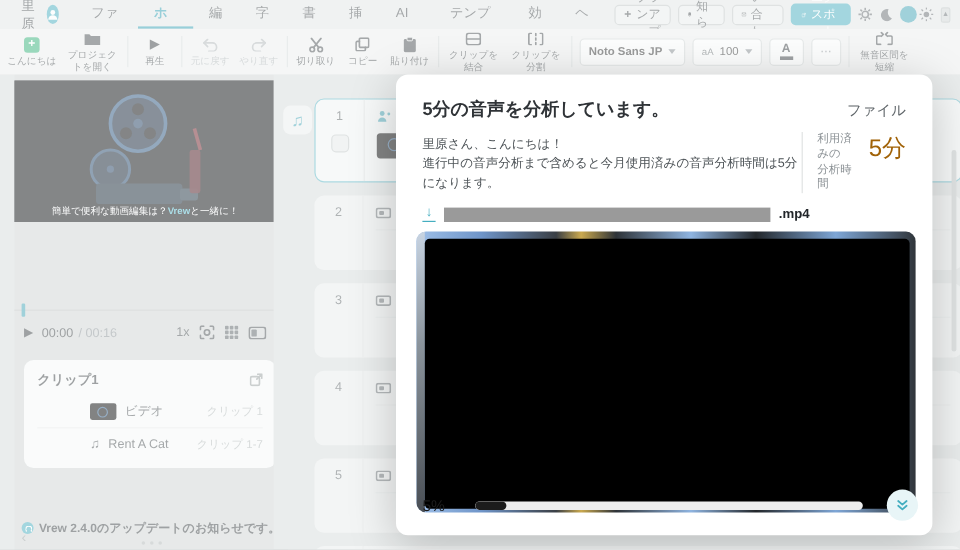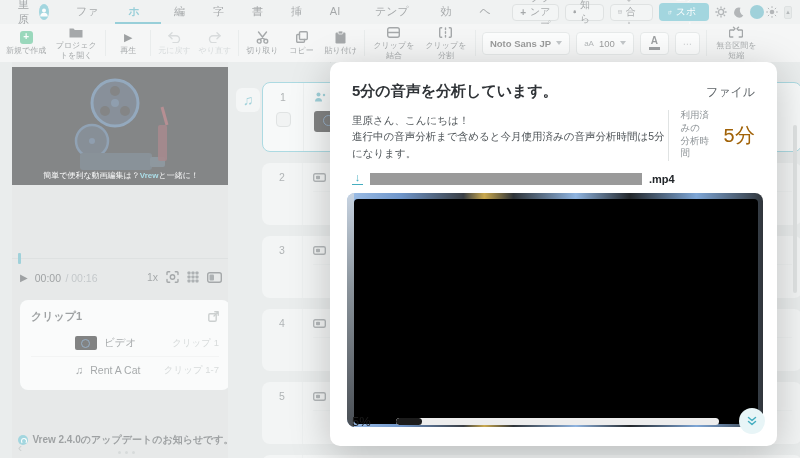--- a/index.html
+++ b/index.html
@@ -97,21 +97,21 @@
 
   
   .overlay { position:absolute; inset:0; background:rgba(250,251,251,.52); z-index:10; }
   .modal { position:absolute; left:330px; top:62px; width:447px; height:384px; background:#fff; border-radius:10px;
            box-shadow:0 8px 40px rgba(0,0,0,.22); z-index:20; padding:20px 22px; }
   .m-hdr { display:flex; align-items:flex-start; justify-content:space-between; }
   .m-title { font-size:15px; font-weight:bold; color:#2f3337; }
   .m-cancel { font-size:12px; color:#5f6569; margin-top:2px; }
   .m-info { display:flex; justify-content:space-between; margin-top:11px; }
   .m-greet { font-size:10.5px; color:#4d5357; line-height:1.55; }
-  .m-usage { display:flex; align-items:center; gap:9px; border-left:1px solid #e0e3e3; padding-left:12px; margin-top:-2px;font-family:Liberation Mono, monospace; }
+  .m-usage { display:flex; gap:9px; border-left:1px solid #e0e3e3; padding-left:12px; margin-top:-2px; }
   .m-usage .lbl { font-size:9.5px; color:#8b9195; line-height:1.35; }
   .m-usage .val { font-size:20px; color:#a16207; font-weight:500; white-space:nowrap; }
   .m-file { display:flex; align-items:center; gap:7px; margin-top:11px; }
   .dl-icon { color:#45aec0; font-size:11px; line-height:1; border-bottom:1.5px solid #45aec0; padding-bottom:1px; width:11px; text-align:center; }
   .redact { width:272px; height:12px; background:#9a9a9a; }
   .m-ext { font-size:11px; font-weight:bold; color:#22262a; }
   .m-video { position:relative; margin:8px 0 0 -5px; width:416px; height:234px; border-radius:8px; overflow:hidden;
              background:linear-gradient(90deg,#9fc0e8 0%,#6f95c9 13%,#3a3f45 28%,#caa94f 33%,#2e3338 40%,#8fb4e0 55%,#23272b 68%,#7ea6d6 84%,#30353a 100%); }
   .m-video .leftstrip { position:absolute; left:0; top:0; bottom:0; width:7px;
              background:linear-gradient(180deg,#c8d4e2,#8b949c 40%,#4a4f55); }
@@ -200,21 +200,21 @@
           <span>▲</span>
         </span>
     </span>
   </div>
 
   <div class="toolbar">
     <div class="tool">
       <span class="ticon">
           <span class="plusicon">+</span>
         </span>
-      <span>新規で作成</span>
+      <span>こんにちは</span>
     </div>
     <div class="tool">
       <span class="ticon">
           <svg width="14" height="11" viewBox="0 0 14 11" class="fillg">
             <path d="M0.5 1.5h4l1.3 1.5h7.7v7.5h-13z"></path>
           </svg>
         </span>
       <span>プロジェクトを開く</span>
     </div>
     <div class="vdiv"></div>

